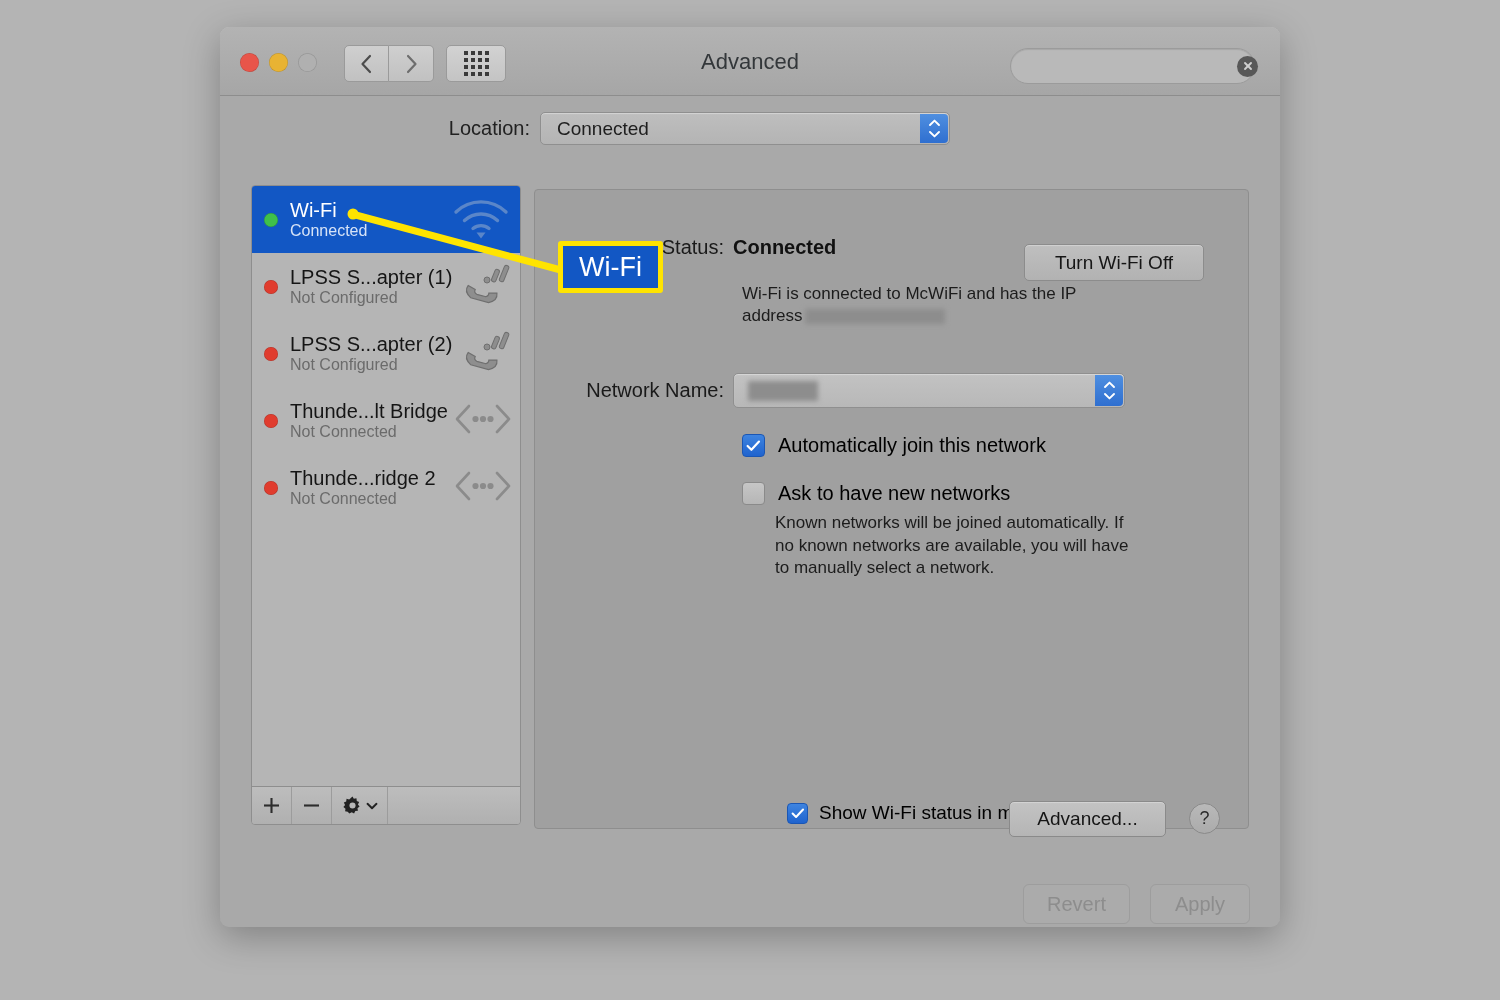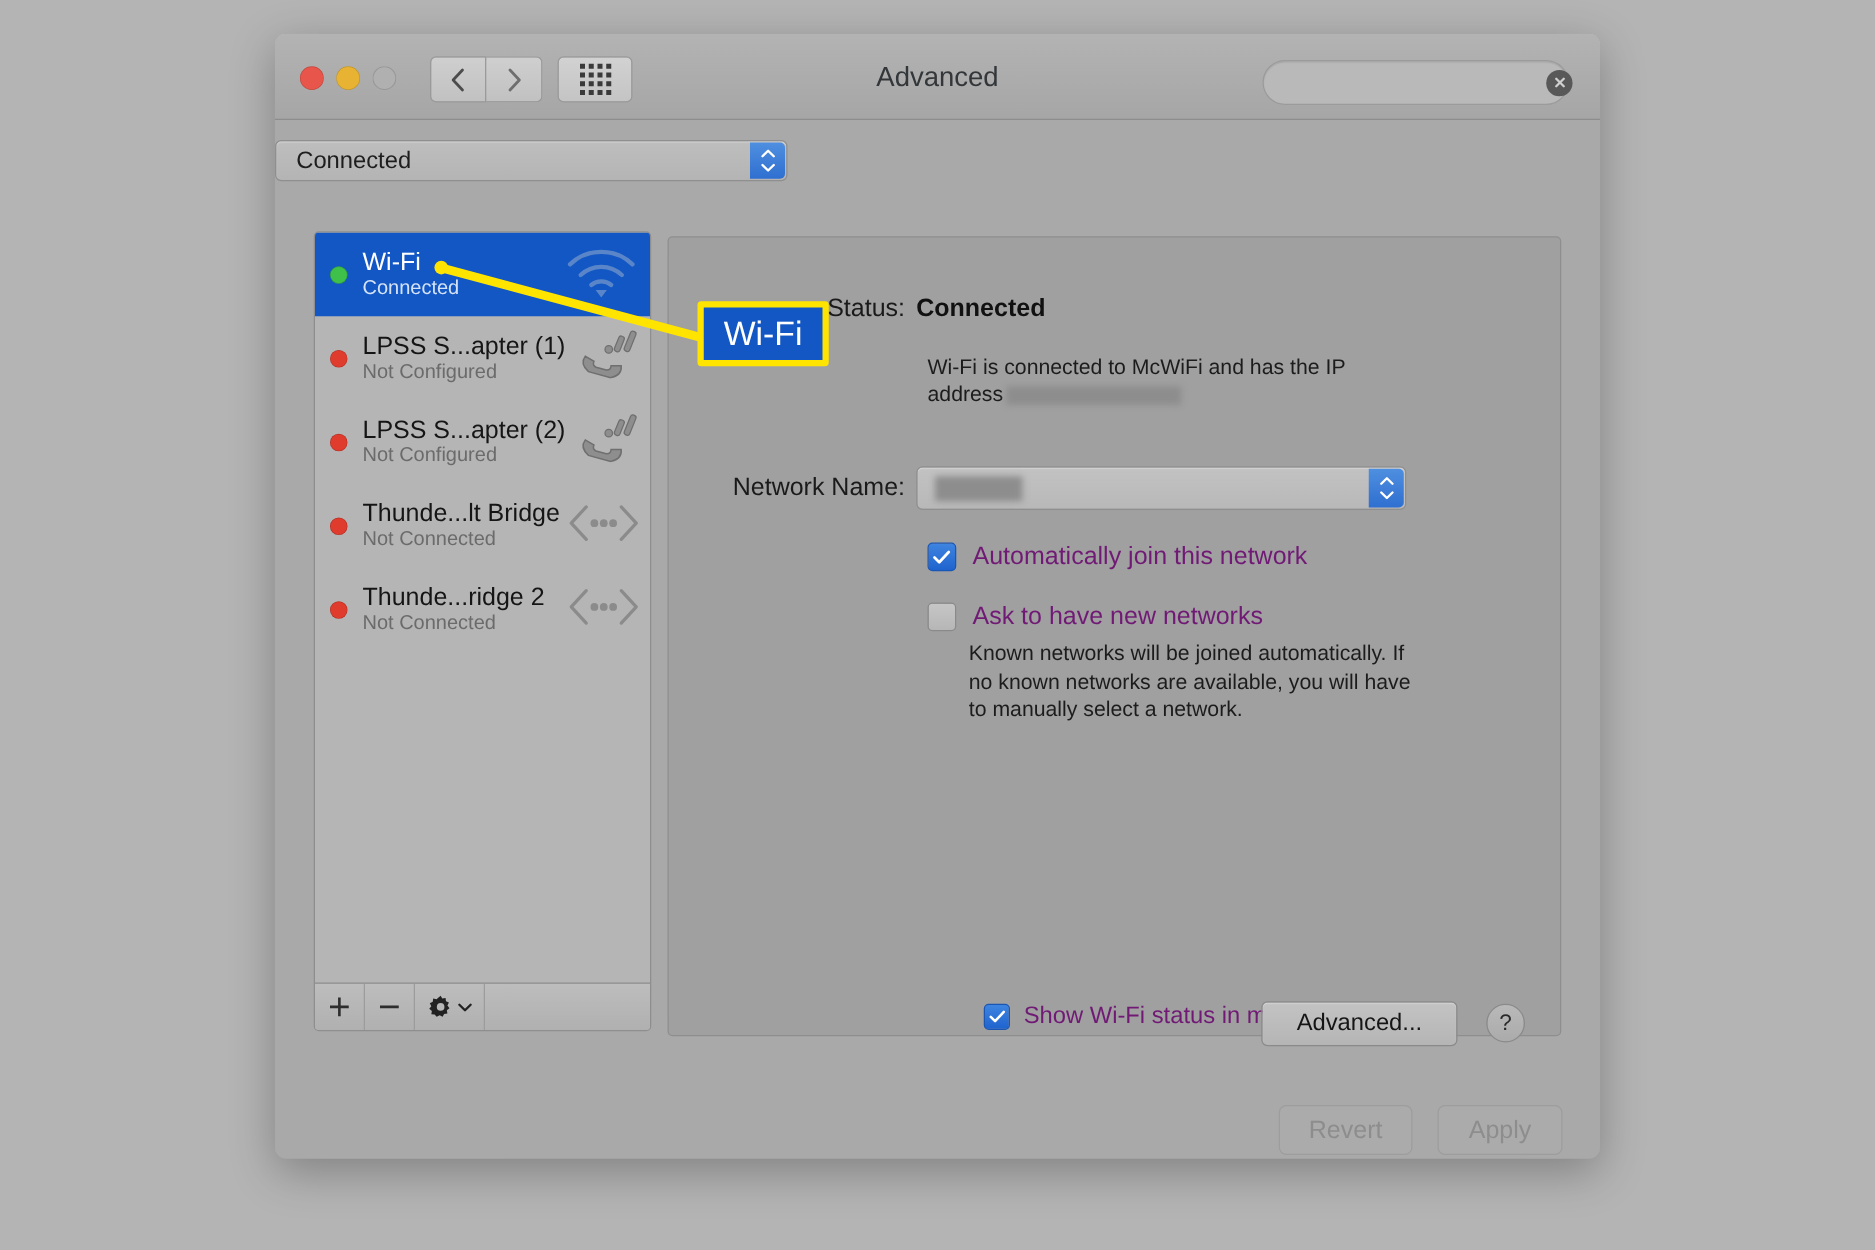--- a/index.html
+++ b/index.html
@@ -177,21 +177,21 @@
   #netname-redaction { width: 70px; height: 20px; margin-left: 14px; }
 
   .cbrow { position: absolute; left: 207px; display: flex; align-items: center; }
   .cbox {
     width: 23px; height: 23px; border-radius: 4px; flex: none;
     border: 1px solid #8a8a8a;
     background: linear-gradient(180deg,#c6c6c6,#b6b6b6);
     display: flex; align-items: center; justify-content: center;
   }
   .cbox.on { background: linear-gradient(180deg,#3e84e0,#1f63ce); border-color: #1a56b4; }
-  .cblabel { font-size: 20px; color: #701a75; margin-left: 13px; }
+  .cblabel { font-size: 20px; color: #000000; margin-left: 13px; }
   #cb-auto-join { top: 244px; }
   #cb-ask-join  { top: 292px; }
   #hint-text {
     position: absolute; left: 240px; top: 322px; width: 370px;
     font-size: 17px; color: #1c1c1c; line-height: 1.33;
   }
 
   #cb-menubar { position: absolute; left: 252px; top: 612px; display: flex; align-items: center; }
   #cb-menubar .cbox { width: 21px; height: 21px; }
   #cb-menubar .cblabel { font-size: 19px; margin-left: 11px; }
@@ -295,20 +295,21 @@
       <span class="clearbtn">
         <svg width="12" height="12" viewBox="0 0 12 12">
           <line x1="3" y1="3" x2="9" y2="9" stroke="#cfcfcf" stroke-width="1.9" stroke-linecap="round"></line>
           <line x1="9" y1="3" x2="3" y2="9" stroke="#cfcfcf" stroke-width="1.9" stroke-linecap="round"></line>
         </svg>
       </span>
     </div>
   </div>
 
   <div id="locrow">
+    <div id="loc-label">Location:</div>
     <div id="loc-popup" class="popup">
       <span class="pv">Connected</span>
       <span class="stepper">
         <svg width="13" height="8" viewBox="0 0 13 8">
           <polyline points="2,6 6.5,1.6 11,6" fill="none" stroke="#ffffff" stroke-width="1.9" stroke-linecap="round" stroke-linejoin="round"></polyline>
         </svg>
         <svg width="13" height="8" viewBox="0 0 13 8">
           <polyline points="2,2 6.5,6.4 11,2" fill="none" stroke="#ffffff" stroke-width="1.9" stroke-linecap="round" stroke-linejoin="round"></polyline>
         </svg>
       </span>
@@ -442,20 +443,21 @@
     </div>
   </div>
 
   <div id="panel">
 
     <div class="row" id="status-row">
       <div id="status-label">Status:</div>
       <div id="status-value">Connected</div>
     </div>
 
+    <div id="toggle-wifi-btn">Turn Wi-Fi Off</div>
 
     <div id="status-desc">
       <span>Wi-Fi is connected to McWiFi and has the IP address</span><span class="redacted" id="ip-redaction"></span>
     </div>
 
     <div class="row" id="netname-row">
       <div id="netname-label">Network Name:</div>
       <div id="netname-popup" class="popup">
         <span class="redacted" id="netname-redaction"></span>
         <span class="stepper">

